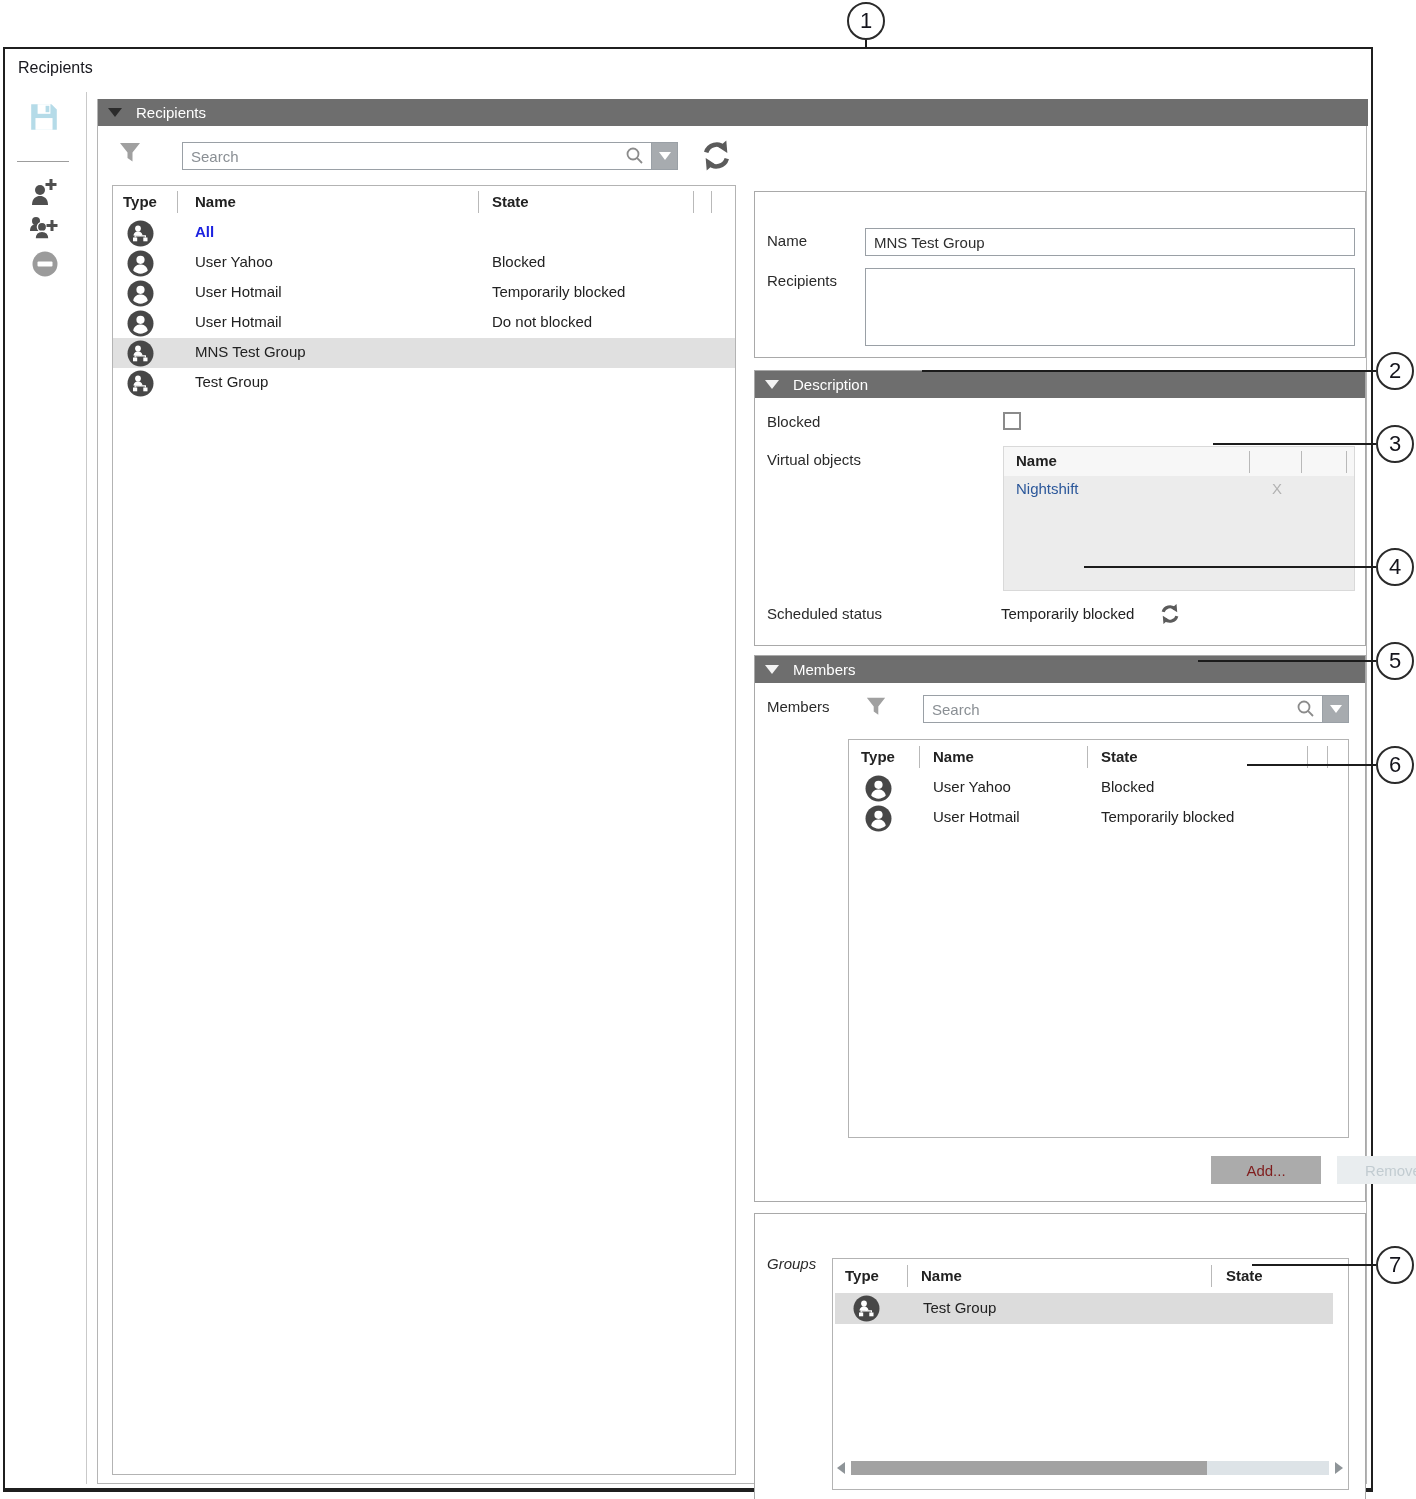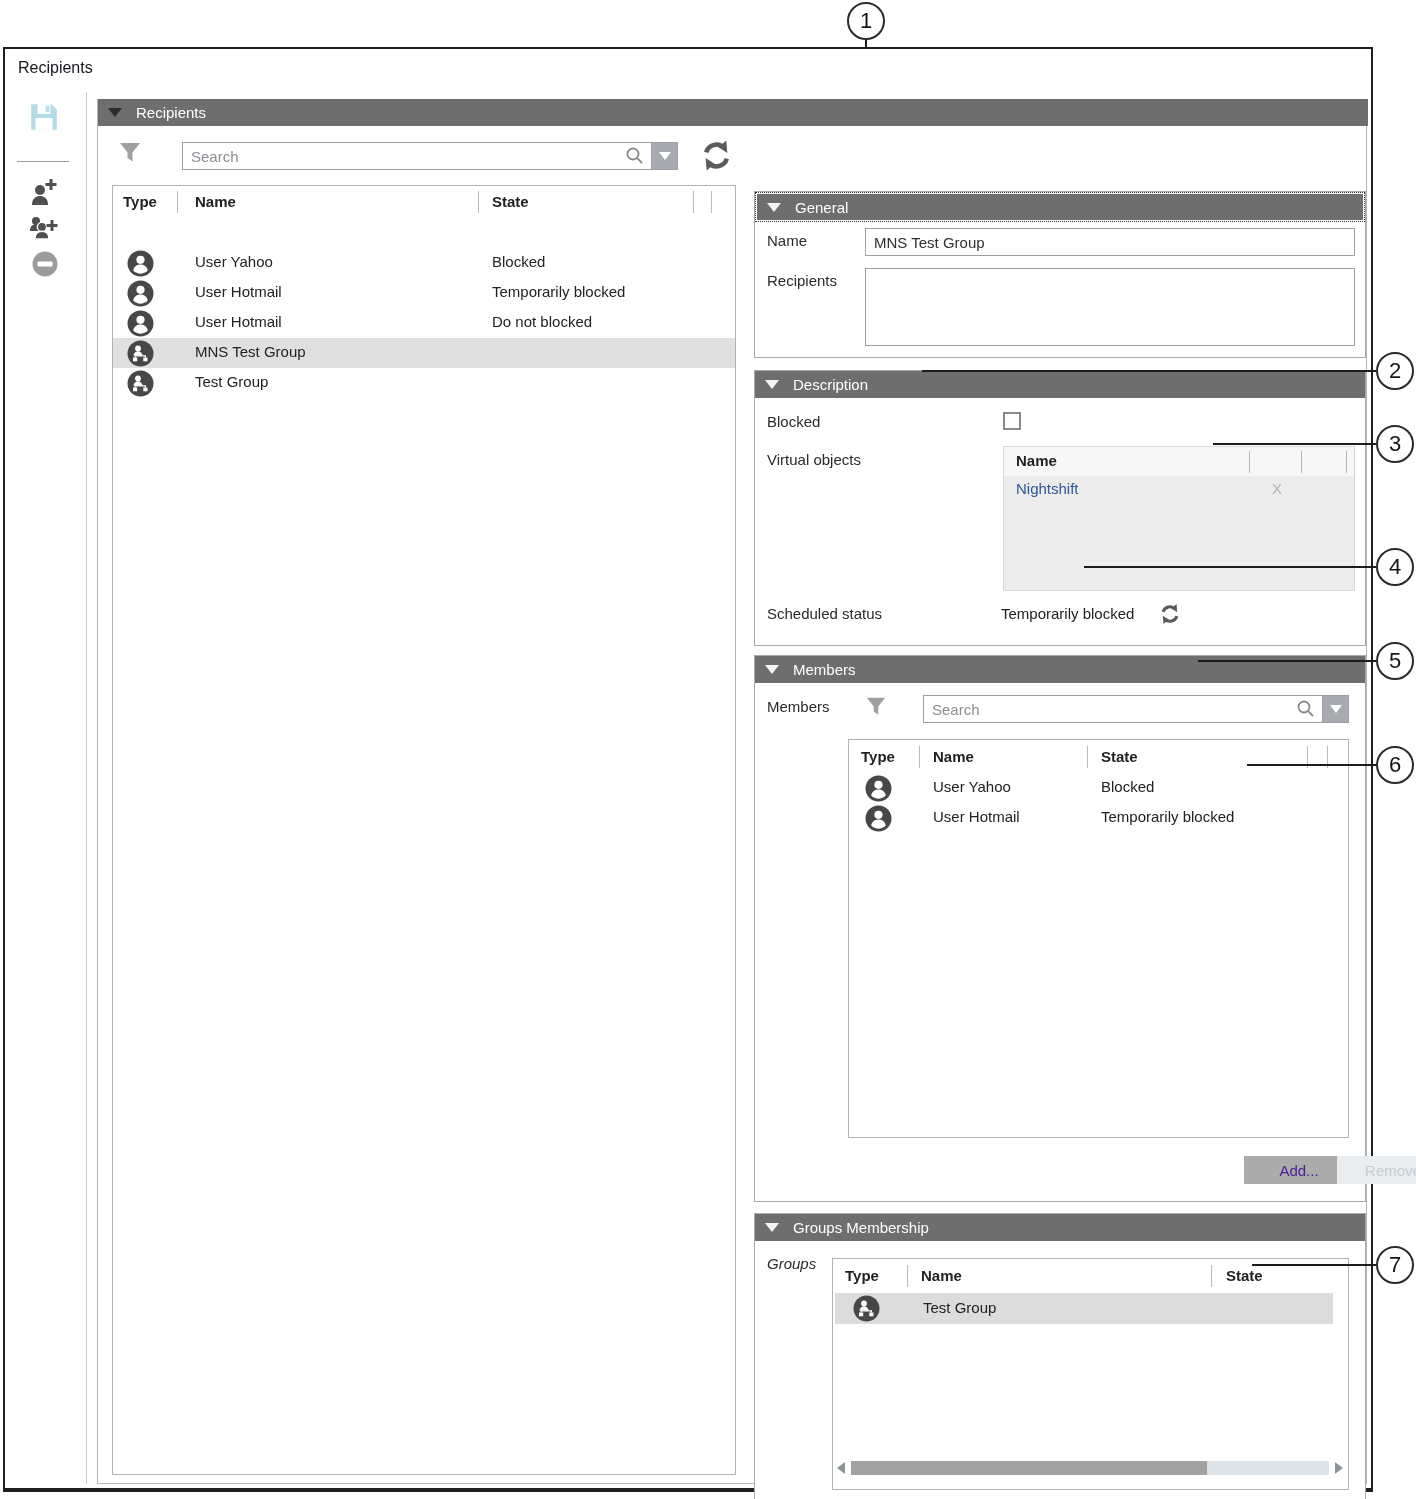--- a/index.html
+++ b/index.html
@@ -37,21 +37,21 @@
   
   .tbl { border:1px solid #b3b3b3; background:#fff; }
   .th { font-weight:bold; font-size:15px; color:#111; }
   .col-div { position:absolute; width:1px; background:#b9b9b9; }
   .cell { font-size:15px; color:#222; position:absolute; white-space:nowrap; }
   .all-name { color:#1d23e0; font-weight:bold; }
 
   .lbl { font-size:15px; color:#2a2a2a; }
 
   .btn { display:flex; align-items:center; justify-content:center; font-size:15px; border:none; font-family:"Liberation Sans",sans-serif; }
-  .btn-en { background:#ababab; color:#4c1d95;margin-left:33px; }
+  .btn-en { background:#ababab; color:#7f1d1d; }
   .btn-dis { background:#e9edef; color:#c2ccd1; }
 
   .checkbox { width:18px; height:18px; border:2px solid #8b8b8b; background:#fff; }
 
   
   .callout { width:38px; height:38px; border:2px solid #2a2a2a; border-radius:50%; background:#fff; display:flex; align-items:center; justify-content:center; font-size:22px; color:#14141c; z-index:30; }
   .cline { background:#1c1c1c; z-index:25; }
 
   
   .sb-track { background:#dde3e7; }
@@ -183,93 +183,103 @@
       <div class="abs tbl" style="left:14px; top:86px; width:624px; height:1290px;">
 
         <div class="cell th" style="left:10px; top:7px;">Type</div>
         <div class="cell th" style="left:82px; top:7px;">Name</div>
         <div class="cell th" style="left:379px; top:7px;">State</div>
         <div class="col-div" style="left:64px;  top:5px; height:22px;"></div>
         <div class="col-div" style="left:365px; top:5px; height:22px;"></div>
         <div class="col-div" style="left:580px; top:5px; height:22px;"></div>
         <div class="col-div" style="left:598px; top:5px; height:22px;"></div>
 
-
-        <div class="abs" style="left:0; top:62px; width:622px; height:30px;">
-          <span class="abs" style="left:14px; top:2px;">
-            <svg width="27" height="27" viewBox="0 0 27 27">
-                <circle cx="13.5" cy="13.5" r="13" fill="#474747"></circle>
-                <circle cx="13.5" cy="9.8" r="4.1" fill="#fff"></circle>
-                <path d="M6.2 20.6 c1-5 4.6-6 7.3-6 s6.3 1 7.3 6 c-4.4 4.2-10.2 4.2-14.6 0 z" fill="#fff"></path>
-              </svg>
-          </span>
-          <span class="cell" style="left:82px; top:5px;">User Yahoo</span>
-          <span class="cell" style="left:379px; top:5px;">Blocked</span>
-        </div>
-
-        <div class="abs" style="left:0; top:92px; width:622px; height:30px;">
-          <span class="abs" style="left:14px; top:2px;">
-            <svg width="27" height="27" viewBox="0 0 27 27">
-                <circle cx="13.5" cy="13.5" r="13" fill="#474747"></circle>
-                <circle cx="13.5" cy="9.8" r="4.1" fill="#fff"></circle>
-                <path d="M6.2 20.6 c1-5 4.6-6 7.3-6 s6.3 1 7.3 6 c-4.4 4.2-10.2 4.2-14.6 0 z" fill="#fff"></path>
-              </svg>
-          </span>
-          <span class="cell" style="left:82px; top:5px;">User Hotmail</span>
-          <span class="cell" style="left:379px; top:5px;">Temporarily blocked</span>
-        </div>
-
-        <div class="abs" style="left:0; top:122px; width:622px; height:30px;">
-          <span class="abs" style="left:14px; top:2px;">
-            <svg width="27" height="27" viewBox="0 0 27 27">
-                <circle cx="13.5" cy="13.5" r="13" fill="#474747"></circle>
-                <circle cx="13.5" cy="9.8" r="4.1" fill="#fff"></circle>
-                <path d="M6.2 20.6 c1-5 4.6-6 7.3-6 s6.3 1 7.3 6 c-4.4 4.2-10.2 4.2-14.6 0 z" fill="#fff"></path>
-              </svg>
-          </span>
-          <span class="cell" style="left:82px; top:5px;">User Hotmail</span>
-          <span class="cell" style="left:379px; top:5px;">Do not blocked</span>
-        </div>
-
-        <div class="abs" style="left:0; top:152px; width:622px; height:30px; background:#e0e0e0;">
+        <div class="abs" style="left:0; top:32px; width:622px; height:30px;">
           <span class="abs" style="left:14px; top:2px;">
             <svg width="27" height="27" viewBox="0 0 27 27">
                 <circle cx="13.5" cy="13.5" r="13" fill="#474747"></circle>
                 <circle cx="11" cy="8.5" r="2.9" fill="#fff"></circle>
                 <path d="M6.3 15.5 c0.8-3.2 2.9-4.2 4.7-4.2 s3.9 1 4.7 4.2 z" fill="#fff"></path>
                 <rect x="6" y="17.5" width="4.2" height="3.8" fill="#fff"></rect>
                 <rect x="16.3" y="17.5" width="4.2" height="3.8" fill="#fff"></rect>
                 <path d="M8.1 17.5 v-1.6 h10.3 v1.6 M13.2 15.9 v-1.6" stroke="#fff" stroke-width="1.2" fill="none"></path>
               </svg>
           </span>
-          <span class="cell" style="left:82px; top:5px;">MNS Test Group</span>
+          <span class="cell all-name" style="left:82px; top:5px;">All</span>
           <span class="cell" style="left:379px; top:5px;"></span>
         </div>
 
-        <div class="abs" style="left:0; top:182px; width:622px; height:30px;">
+        <div class="abs" style="left:0; top:62px; width:622px; height:30px;">
+          <span class="abs" style="left:14px; top:2px;">
+            <svg width="27" height="27" viewBox="0 0 27 27">
+                <circle cx="13.5" cy="13.5" r="13" fill="#474747"></circle>
+                <circle cx="13.5" cy="9.8" r="4.1" fill="#fff"></circle>
+                <path d="M6.2 20.6 c1-5 4.6-6 7.3-6 s6.3 1 7.3 6 c-4.4 4.2-10.2 4.2-14.6 0 z" fill="#fff"></path>
+              </svg>
+          </span>
+          <span class="cell" style="left:82px; top:5px;">User Yahoo</span>
+          <span class="cell" style="left:379px; top:5px;">Blocked</span>
+        </div>
+
+        <div class="abs" style="left:0; top:92px; width:622px; height:30px;">
+          <span class="abs" style="left:14px; top:2px;">
+            <svg width="27" height="27" viewBox="0 0 27 27">
+                <circle cx="13.5" cy="13.5" r="13" fill="#474747"></circle>
+                <circle cx="13.5" cy="9.8" r="4.1" fill="#fff"></circle>
+                <path d="M6.2 20.6 c1-5 4.6-6 7.3-6 s6.3 1 7.3 6 c-4.4 4.2-10.2 4.2-14.6 0 z" fill="#fff"></path>
+              </svg>
+          </span>
+          <span class="cell" style="left:82px; top:5px;">User Hotmail</span>
+          <span class="cell" style="left:379px; top:5px;">Temporarily blocked</span>
+        </div>
+
+        <div class="abs" style="left:0; top:122px; width:622px; height:30px;">
+          <span class="abs" style="left:14px; top:2px;">
+            <svg width="27" height="27" viewBox="0 0 27 27">
+                <circle cx="13.5" cy="13.5" r="13" fill="#474747"></circle>
+                <circle cx="13.5" cy="9.8" r="4.1" fill="#fff"></circle>
+                <path d="M6.2 20.6 c1-5 4.6-6 7.3-6 s6.3 1 7.3 6 c-4.4 4.2-10.2 4.2-14.6 0 z" fill="#fff"></path>
+              </svg>
+          </span>
+          <span class="cell" style="left:82px; top:5px;">User Hotmail</span>
+          <span class="cell" style="left:379px; top:5px;">Do not blocked</span>
+        </div>
+
+        <div class="abs" style="left:0; top:152px; width:622px; height:30px; background:#e0e0e0;">
           <span class="abs" style="left:14px; top:2px;">
             <svg width="27" height="27" viewBox="0 0 27 27">
                 <circle cx="13.5" cy="13.5" r="13" fill="#474747"></circle>
                 <circle cx="11" cy="8.5" r="2.9" fill="#fff"></circle>
                 <path d="M6.3 15.5 c0.8-3.2 2.9-4.2 4.7-4.2 s3.9 1 4.7 4.2 z" fill="#fff"></path>
                 <rect x="6" y="17.5" width="4.2" height="3.8" fill="#fff"></rect>
                 <rect x="16.3" y="17.5" width="4.2" height="3.8" fill="#fff"></rect>
                 <path d="M8.1 17.5 v-1.6 h10.3 v1.6 M13.2 15.9 v-1.6" stroke="#fff" stroke-width="1.2" fill="none"></path>
               </svg>
           </span>
+          <span class="cell" style="left:82px; top:5px;">MNS Test Group</span>
+          <span class="cell" style="left:379px; top:5px;"></span>
+        </div>
+
+        <div class="abs" style="left:0; top:182px; width:622px; height:30px;">
+          <span class="abs" style="left:14px; top:2px;">
+            <svg width="27" height="27" viewBox="0 0 27 27">
+                <circle cx="13.5" cy="13.5" r="13" fill="#474747"></circle>
+                <circle cx="11" cy="8.5" r="2.9" fill="#fff"></circle>
+                <path d="M6.3 15.5 c0.8-3.2 2.9-4.2 4.7-4.2 s3.9 1 4.7 4.2 z" fill="#fff"></path>
+                <rect x="6" y="17.5" width="4.2" height="3.8" fill="#fff"></rect>
+                <rect x="16.3" y="17.5" width="4.2" height="3.8" fill="#fff"></rect>
+                <path d="M8.1 17.5 v-1.6 h10.3 v1.6 M13.2 15.9 v-1.6" stroke="#fff" stroke-width="1.2" fill="none"></path>
+              </svg>
+          </span>
           <span class="cell" style="left:82px; top:5px;">Test Group</span>
           <span class="cell" style="left:379px; top:5px;"></span>
         </div>
       </div>
 
       <div class="abs panel" style="left:656px; top:92px; width:612px; height:167px;">
-        <div class="abs hdr hdr-focus" style="left:2px; top:2px; width:606px; height:26px;">
-          <span class="tri-white"></span>
-          <span>General</span>
-        </div>
         <div class="abs lbl" style="left:12px; top:40px;">Name</div>
         <div class="abs lbl" style="left:12px; top:80px;">Recipients</div>
         <input class="abs txt-input" style="left: 110px; top: 36px; width: 490px; height: 28px;" type="text" value="MNS Test Group">
         <textarea class="abs txt-input" style="left: 110px; top: 76px; width: 490px; height: 78px; resize: none;"></textarea>
       </div>
 
       <div class="abs panel" style="left:656px; top:271px; width:612px; height:276px;">
         <div class="abs hdr" style="left:0; top:0; width:610px; height:27px;">
           <span class="tri-white"></span>
           <span>Description</span>
@@ -364,24 +374,20 @@
             <span class="cell" style="left:84px; top:5px;">User Hotmail</span>
             <span class="cell" style="left:252px; top:5px;">Temporarily blocked</span>
           </div>
         </div>
 
         <button class="abs btn btn-en" style="left:456px; top:500px; width:110px; height:28px;">Add...</button>
         <button class="abs btn btn-dis" style="left:582px; top:500px; width:112px; height:28px; margin-left:-170px; transform:translateX(170px);">Remove</button>
       </div>
 
       <div class="abs panel" style="left:656px; top:1114px; width:612px; height:324px;">
-        <div class="abs hdr" style="left:0; top:0; width:610px; height:27px;">
-          <span class="tri-white"></span>
-          <span>Groups Membership</span>
-        </div>
 
         <div class="abs lbl" style="left:12px; top:41px;font-style:italic;">Groups</div>
 
         <div class="abs tbl" style="left:77px; top:44px; width:517px; height:232px;">
           <div class="cell th" style="left:12px; top:8px;">Type</div>
           <div class="cell th" style="left:88px; top:8px;">Name</div>
           <div class="cell th" style="left:393px; top:8px;">State</div>
           <div class="col-div" style="left:74px;  top:6px; height:22px;"></div>
           <div class="col-div" style="left:378px; top:6px; height:22px;"></div>
 

